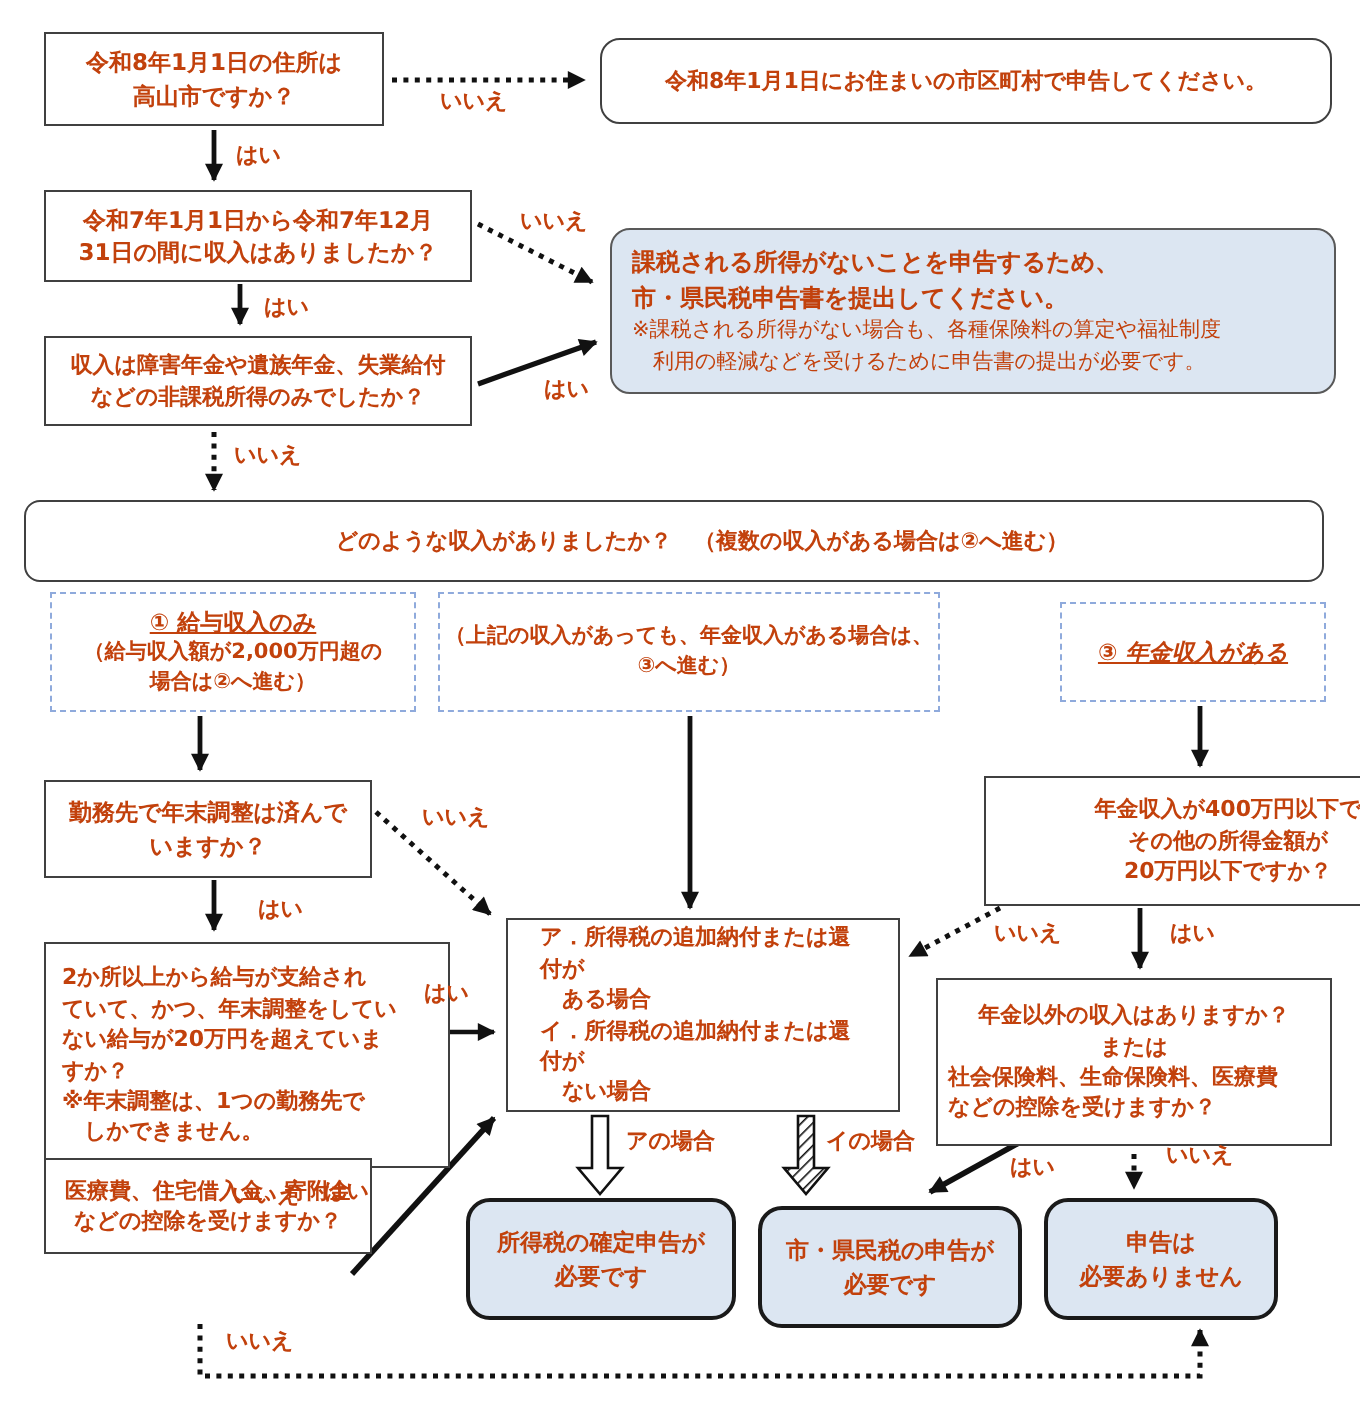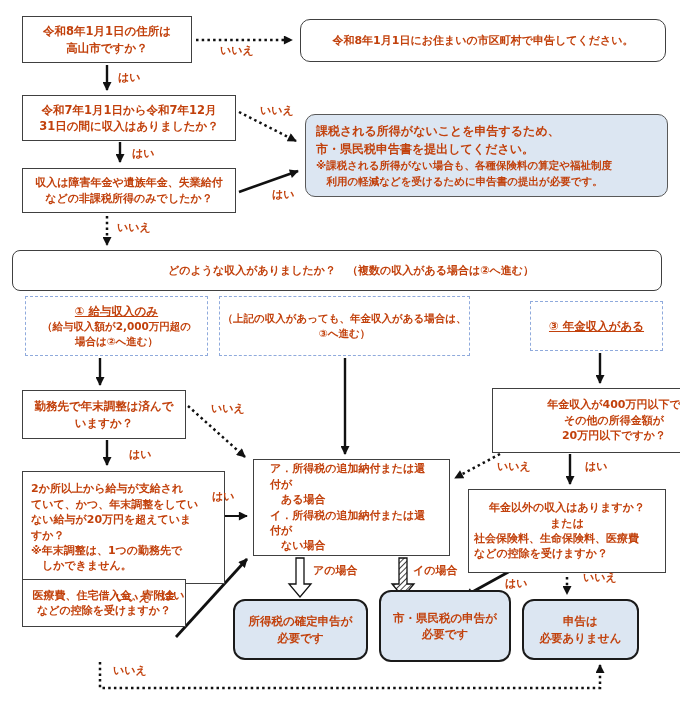--- a/index.html
+++ b/index.html
@@ -14,21 +14,21 @@
     font-size:11.5px;font-weight:700;line-height:1.4;text-align:center;box-sizing:border-box;
   }
   .rounded{border-radius:10px;}
   .blue{background:#dce6f2;}
   .dashedbox{border:1.5px dashed #8faadc;}
   .result{border:2px solid #1a1a1a;border-radius:12px;background:#dce6f2;font-size:11.5px;}
   .leftalign{align-items:flex-start;text-align:left;}
   .u{text-decoration:underline;}
   .title{font-weight:700;}
   .sub{font-weight:600;font-size:10.5px;}
-  .note{font-weight:700;font-size:10.5px;line-height:1.45;}
+  .note{font-weight:400;font-size:10.5px;line-height:1.45;}
   .boldline{font-weight:700;font-size:12px;line-height:1.5;}
   .lbl{position:absolute;z-index:2;font-size:11px;font-weight:700;white-space:nowrap;}
   .gap{height:9px;}
 </style>
 </head>
 <body>
 
 <div id="canvas">
 
   <svg id="arrow-layer" width="680" height="711" viewBox="0 0 680 711">
@@ -102,21 +102,21 @@
     <div class="sub">（給与収入額が2,000万円超の</div>
     <div class="sub">場合は②へ進む）</div>
   </div>
 
   <div class="box dashedbox" style="left:219px;top:296px;width:251px;height:60px;">
     <div class="sub">（上記の収入があっても、年金収入がある場合は、</div>
     <div class="sub">③へ進む）</div>
   </div>
 
   <div class="box dashedbox" style="left:530px;top:301px;width:133px;height:50px;">
-    <div class="title u" style="font-size:11.5px;">③ 年金収入がある</div>
+    <div class="title u" style="font-size:11.5px;font-style:italic;">③ 年金収入がある</div>
   </div>
 
   <div class="box" style="left:22px;top:390px;width:164px;height:49px;">
     <div>勤務先で年末調整は済んで</div>
     <div>いますか？</div>
   </div>
 
   <div class="box leftalign" style="left:22px;top:471px;width:203px;height:113px;padding:6px 8px;font-size:11px;">
     <div>2か所以上から給与が支給され</div>
     <div>ていて、かつ、年末調整をしてい</div>
@@ -150,21 +150,21 @@
     <div>または</div>
     <div style="align-self:flex-start;padding-left:5px;">社会保険料、生命保険料、医療費</div>
     <div style="align-self:flex-start;padding-left:5px;">などの控除を受けますか？</div>
   </div>
 
   <div class="box result" style="left:233px;top:599px;width:135px;height:61px;">
     <div>所得税の確定申告が</div>
     <div>必要です</div>
   </div>
 
-  <div class="box result" style="left:379px;top:590px;width:132px;height:72px;">
+  <div class="box result" style="left:379px;top:603px;width:132px;height:61px;">
     <div>市・県民税の申告が</div>
     <div>必要です</div>
   </div>
 
   <div class="box result" style="left:522px;top:599px;width:117px;height:61px;">
     <div>申告は</div>
     <div>必要ありません</div>
   </div>
 
   <span class="lbl" style="left:220px;top:43px;">いいえ</span>

